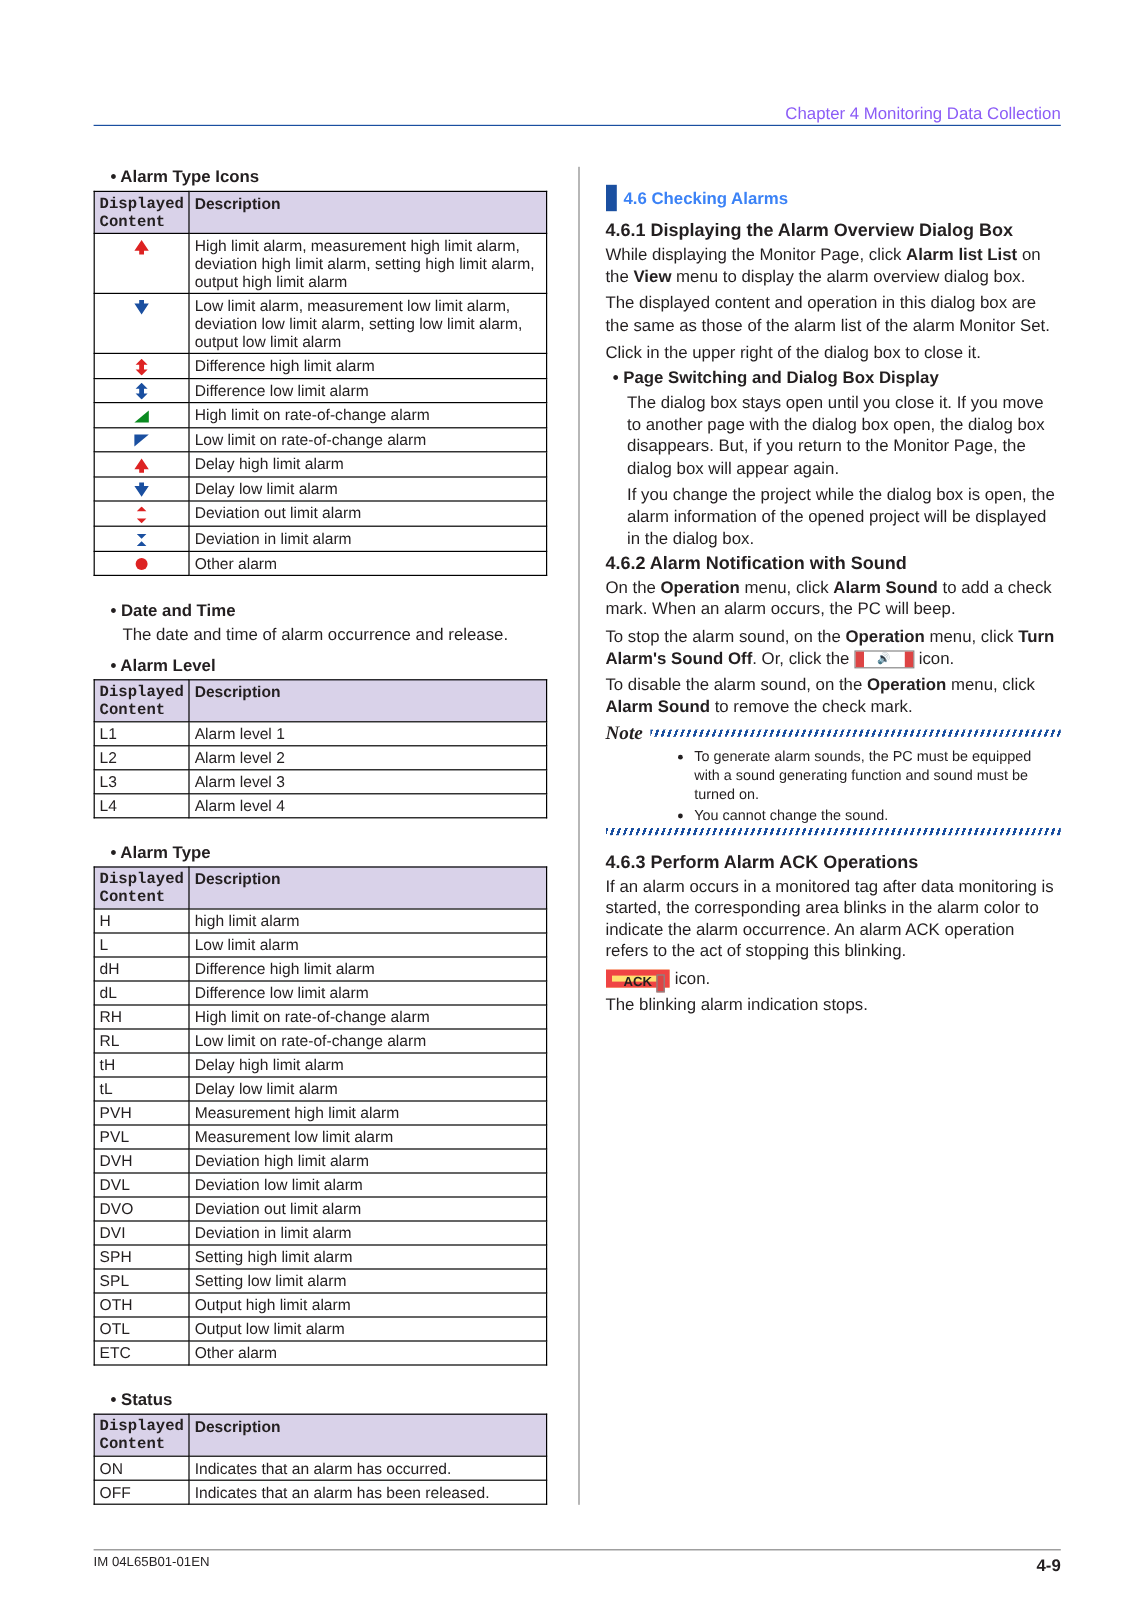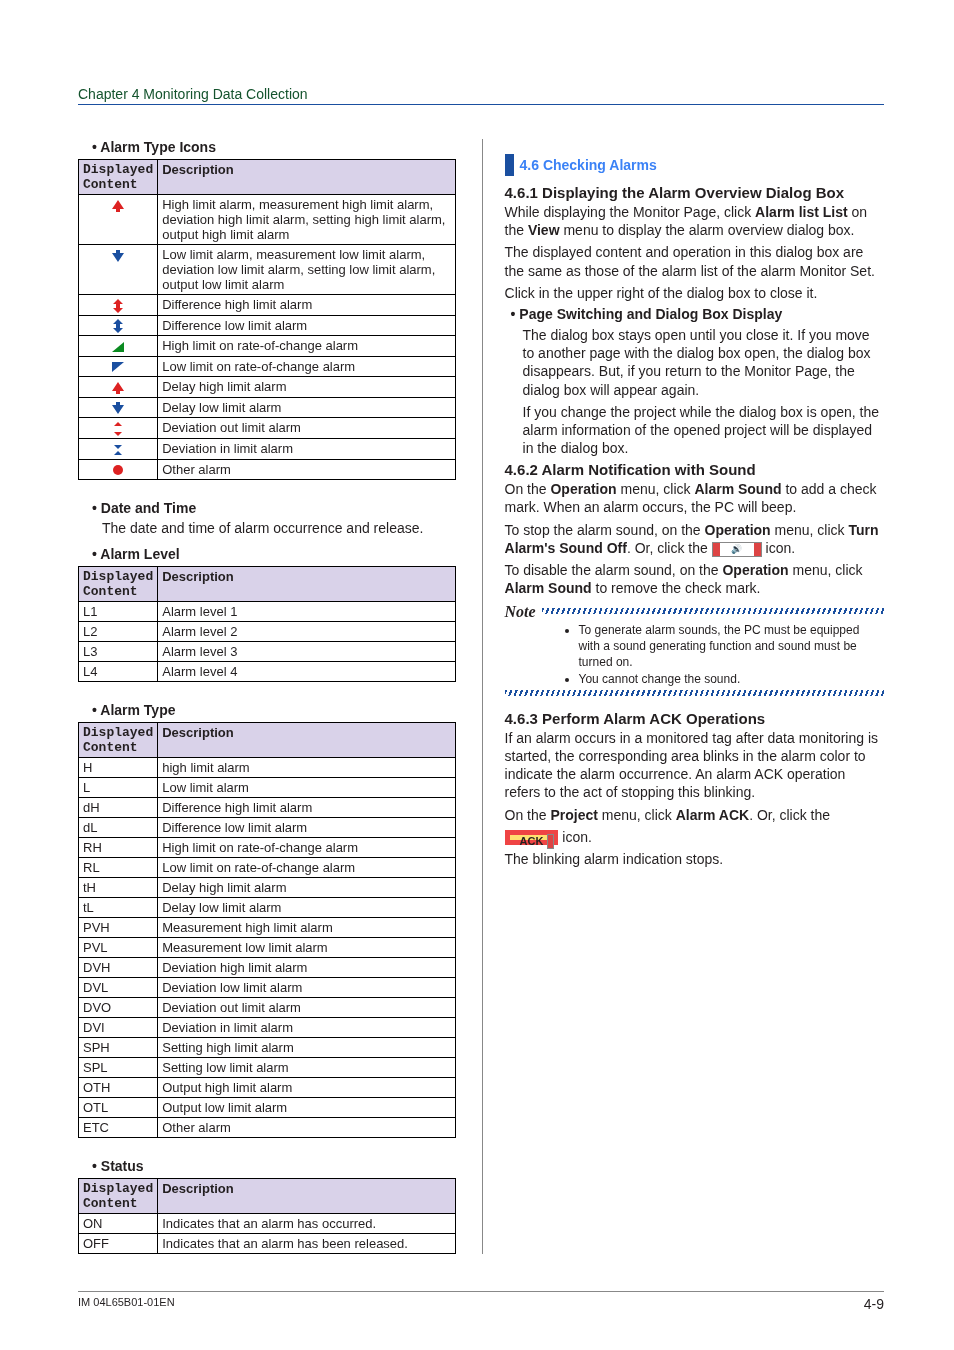--- a/index.html
+++ b/index.html
@@ -14,23 +14,23 @@
     box-sizing: border-box;
   }
   .page {
     padding: 86px 70px 0 78px;
     box-sizing: border-box;
     height: 1270px;
   }
   .header-line {
     border-bottom: 1.5px solid #1a4fa0;
     margin-bottom: 2px;
-    text-align: left;
+    text-align: right;
     font-size: 14px;
-    color: #14532d;
+    color: #8b5cf6;
     padding-bottom: 2px;
   }
   .columns {
     display: flex;
     gap: 26px;
     margin-top: 34px;
   }
   .col {
     width: 390px;
     position: relative;
@@ -65,21 +65,21 @@
     height: 6px; width: 100%;
     background: repeating-linear-gradient(110deg, #1a4fa0 0 2px, #fff 2px 5px);
   }
   .note-body { font-size: 12px; line-height: 1.3; margin: 2px 0 2px 34px; }
   .note-body li { margin-bottom: 2px; }
   .footer {
     position: absolute; bottom: 38px; left: 78px; right: 70px;
     border-top: 1px solid #888; padding-top: 4px;
     font-size: 11px; display: flex; justify-content: space-between;
   }
-  .footer .pnum { font-weight: normal; font-size: 14px; }
+  .footer .pnum { font-weight: bold; font-size: 14px; }
   b { font-weight: bold; }
   .icon-cell { text-align: center !important; }
   svg.ic { width: 16px; height: 14px; display: inline-block; vertical-align: middle; }
   .sound-btn {
     display: inline-block; border: 1px solid #888; background: #fff;
     width: 50px; height: 15px; vertical-align: middle; position: relative;
     box-sizing: border-box;
   }
   .sound-btn::before, .sound-btn::after {
     content: ""; position: absolute; top: 0; width: 7px; height: 13px;
@@ -380,23 +380,20 @@
       </div>
       <ul class="note-body">
         <li>To generate alarm sounds, the PC must be equipped with a sound generating function and sound must be turned on.</li>
         <li>You cannot change the sound.</li>
       </ul>
       <div class="hatch"></div>
 
       <div class="sub-title" style="margin-top:14px">4.6.3  Perform Alarm ACK Operations</div>
       <div class="body-text2">If an alarm occurs in a monitored tag after data monitoring is started, the corresponding area blinks in the alarm color to indicate the alarm occurrence. An alarm ACK operation refers to the act of stopping this blinking.</div>
       <div class="body-text2">
-        <span>On the </span><b>Project</b><span>  menu, click </span><b>Alarm ACK</b><span>. Or, click the </span>
-      </div>
-      <div class="body-text2">
         <span class="ack-btn">ACK</span><span> icon.</span>
       </div>
       <div class="body-text2">The blinking alarm indication stops.</div>
     </div>
   </div>
 </div>
 
 <div class="footer">
   <span>IM 04L65B01-01EN</span>
   <span class="pnum">4-9</span>

